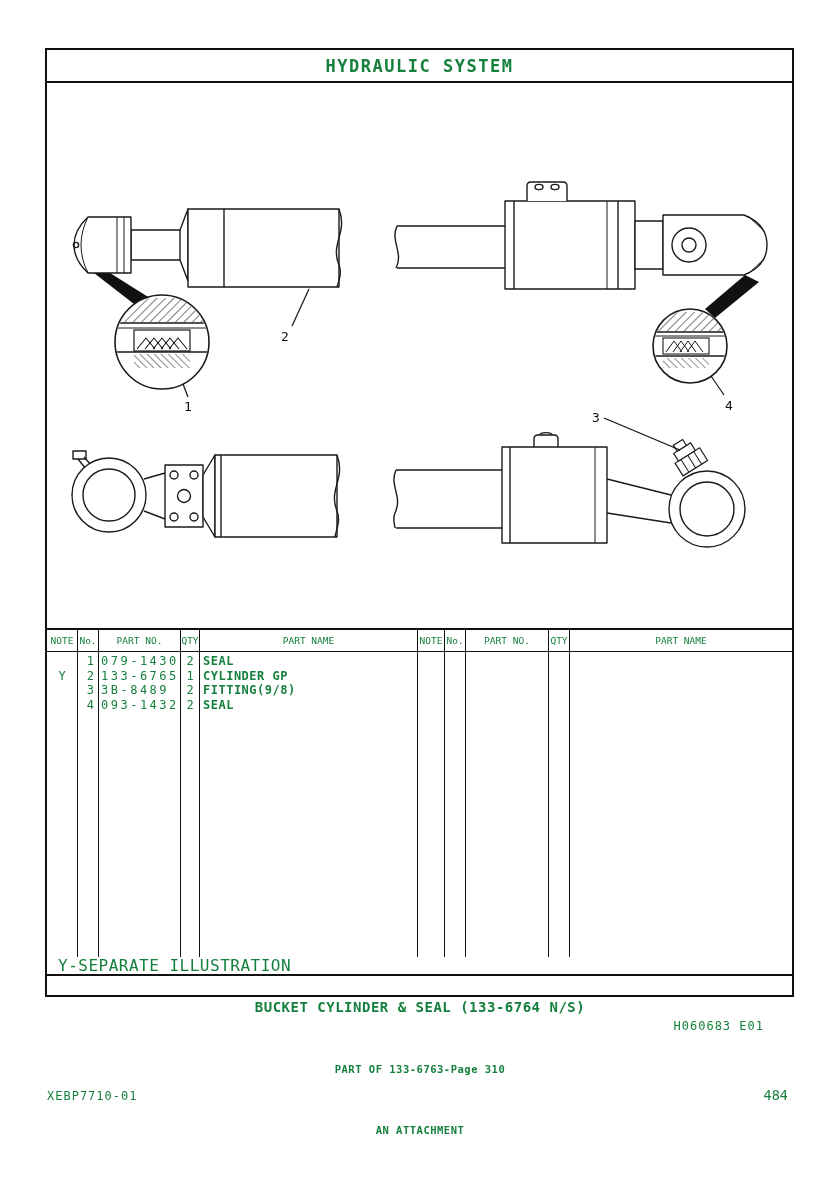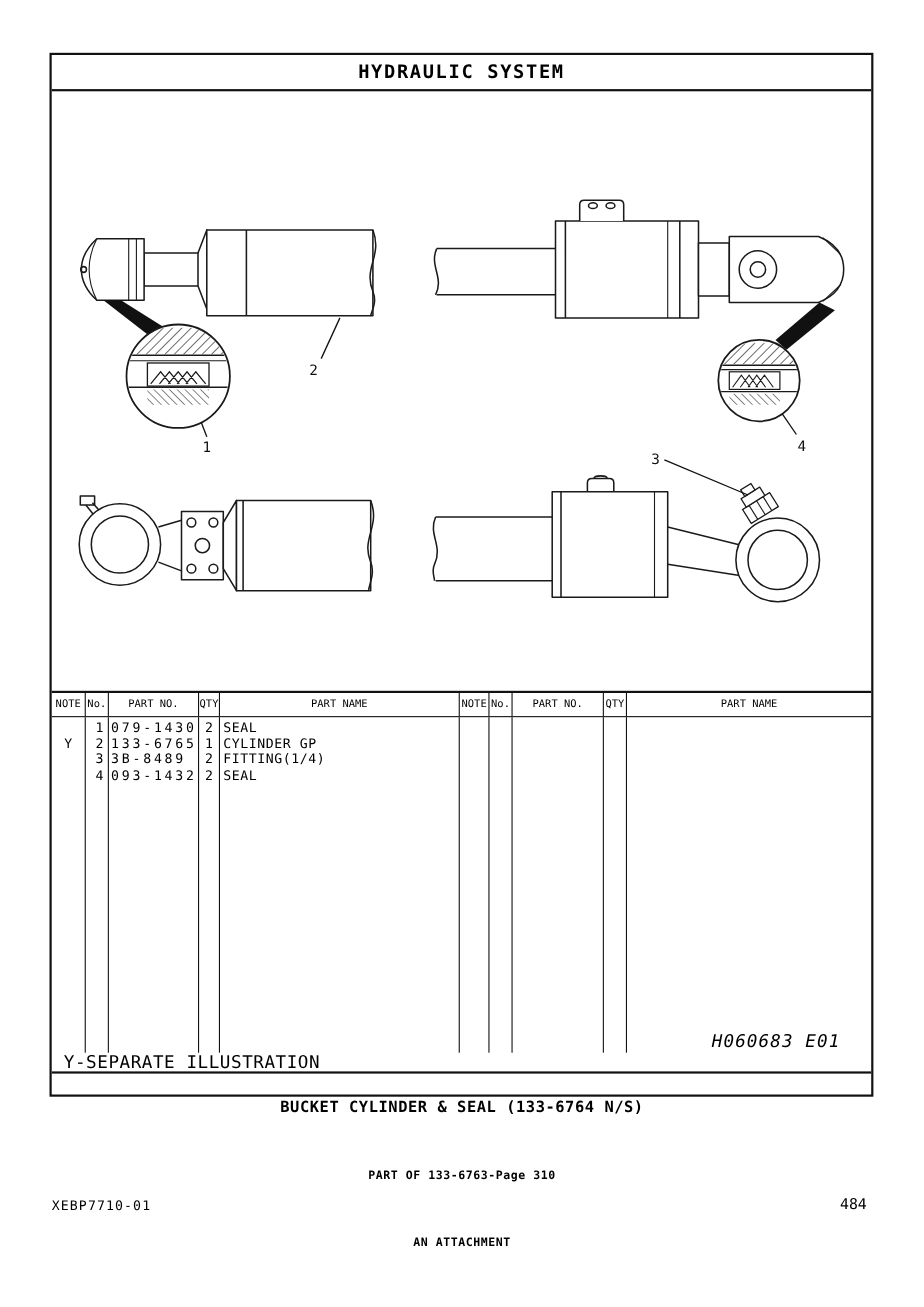--- a/index.html
+++ b/index.html
@@ -1,18 +1,18 @@
 <!DOCTYPE html>
 <html><head>
 <meta charset="utf-8">
 <style>
   * { margin:0; padding:0; box-sizing:border-box; }
   html, body { background:#ffffff; }
   .page {
-    position:relative; width:840px; height:1188px; background:#fff; color:#000000;
+    position:relative; width:840px; height:1188px; background:#fff; color:#15803d;
     font-family:"DejaVu Sans Mono","Liberation Mono",monospace; overflow:hidden;
   }
   .frame { position:absolute; left:45px; top:48px; width:749px; height:949px; border:2px solid #111; }
   .title-bar { position:absolute; top:0; left:0; right:0; height:33px; border-bottom:2px solid #111;
                display:flex; align-items:center; justify-content:center; }
   .title-bar span { font-size:17px; font-weight:bold; letter-spacing:1.5px; }
   .drawing-area { position:absolute; top:35px; left:0; width:745px; height:543px; }
   .drawing-area svg { display:block; width:100%; height:100%; }
 
   .parts-table { position:absolute; top:578px; left:0; width:745px; height:348px;
@@ -24,23 +24,23 @@
                    border-right:1px solid #111; white-space:nowrap; overflow:hidden; }
   .pt-header .th:last-child { border-right:none; }
   .pt-body { flex:1; }
   .pt-body .col { border-right:1px solid #111; padding-top:2px; overflow:hidden; }
   .pt-body .col:last-child { border-right:none; }
   .cell-line { height:14.6px; line-height:14.6px; font-size:12px; white-space:nowrap; }
   .col-note .cell-line { text-align:center; }
   .col-no .cell-line { text-align:right; padding-right:4px; }
   .col-partno .cell-line { padding-left:2px; letter-spacing:2.5px; }
   .col-qty .cell-line { text-align:center; }
-  .col-name .cell-line { padding-left:3px; letter-spacing:0.5px; }
+  .col-name .cell-line { padding-left:3px; letter-spacing:0.5px;font-weight:bold; }
   .pt-footnote { height:17px; font-size:16px; letter-spacing:0.5px; display:flex; align-items:center; padding-left:11px; }
-  .doc-code { position:absolute; top:887px; right:28px; font-size:16px; letter-spacing:1px; white-space:pre;font-style:italic; }
+  .doc-code { position:absolute; top:969px; right:28px; font-size:12px; letter-spacing:1px; white-space:pre; }
 
   .captions { position:absolute; top:999px; left:0; width:840px; text-align:center; }
   .cap-title { font-size:14px; font-weight:bold; letter-spacing:0.5px; margin-bottom:2px; }
   .cap-line { font-size:10.5px; font-weight:bold; line-height:12.5px; letter-spacing:0.5px;margin-top:48px; }
   .form-number { position:absolute; left:47px; top:1089px; font-size:12px; letter-spacing:1px; }
   .page-number { position:absolute; right:52px; top:1087px; font-size:13.5px; }
 
   svg text { font-family:"DejaVu Sans Mono","Liberation Mono",monospace; font-size:13px; fill:#111; }
 </style>
 </head>
@@ -216,21 +216,21 @@
         </div>
         <div class="col col-qty">
           <div class="cell-line">2</div>
           <div class="cell-line">1</div>
           <div class="cell-line">2</div>
           <div class="cell-line">2</div>
         </div>
         <div class="col col-name">
           <div class="cell-line">SEAL</div>
           <div class="cell-line">CYLINDER GP</div>
-          <div class="cell-line">FITTING(1/4)</div>
+          <div class="cell-line">FITTING(9/8)</div>
           <div class="cell-line">SEAL</div>
         </div>
         <div class="col col-note"></div>
         <div class="col col-no"></div>
         <div class="col col-partno"></div>
         <div class="col col-qty"></div>
         <div class="col col-name"></div>
       </div>
       <div class="pt-footnote">Y-SEPARATE ILLUSTRATION</div>
     </div>

